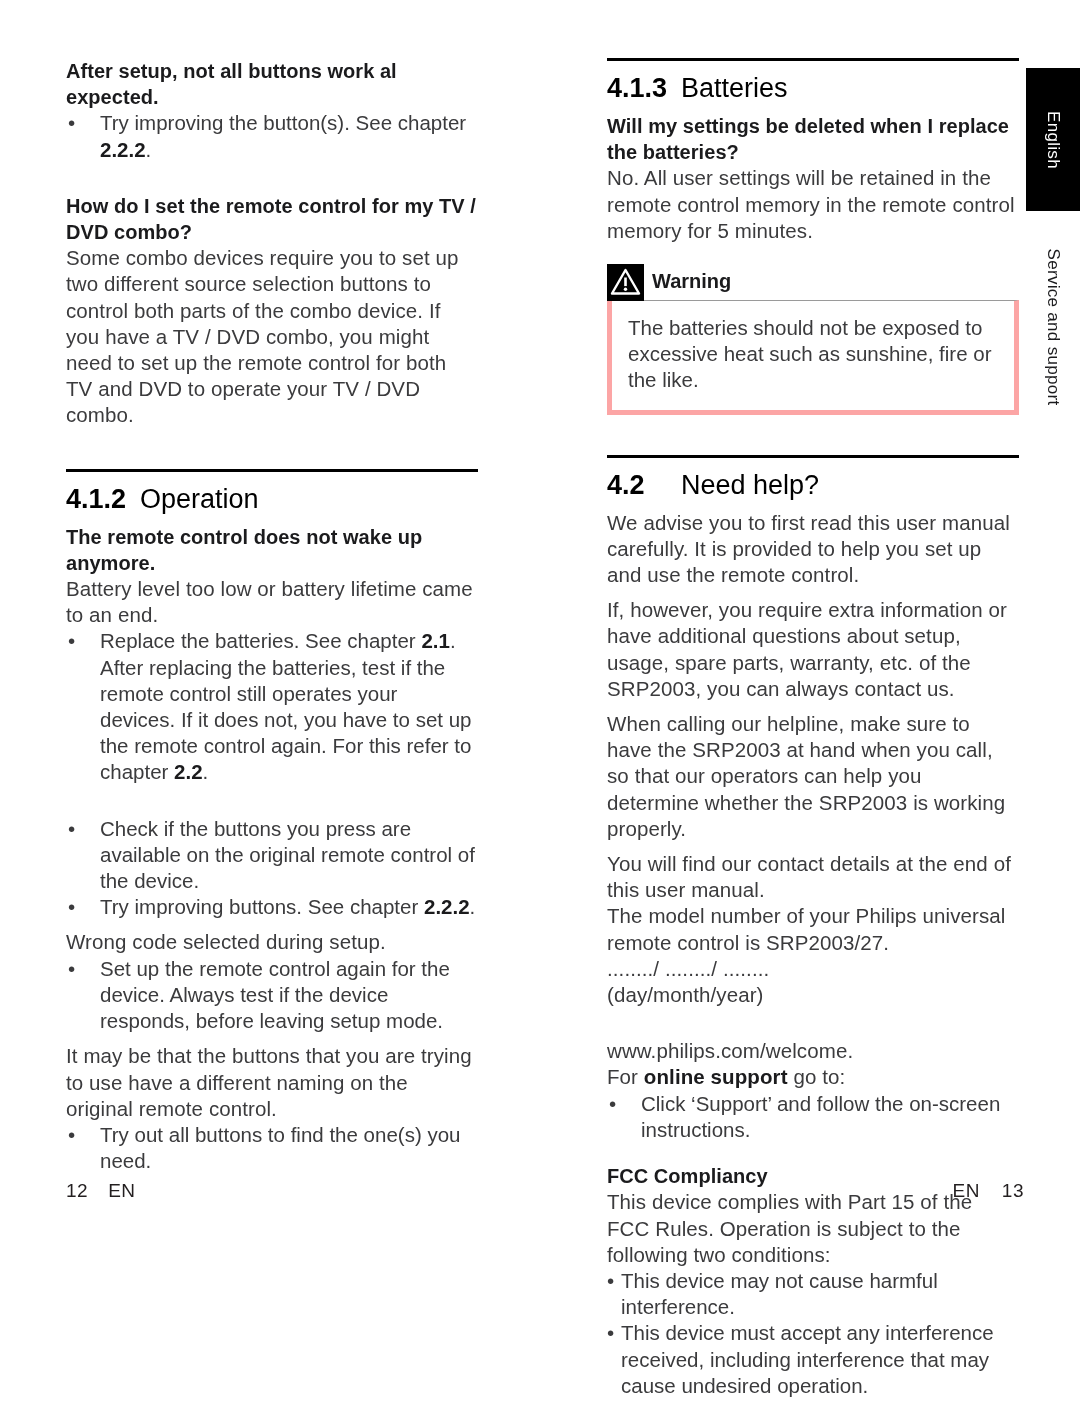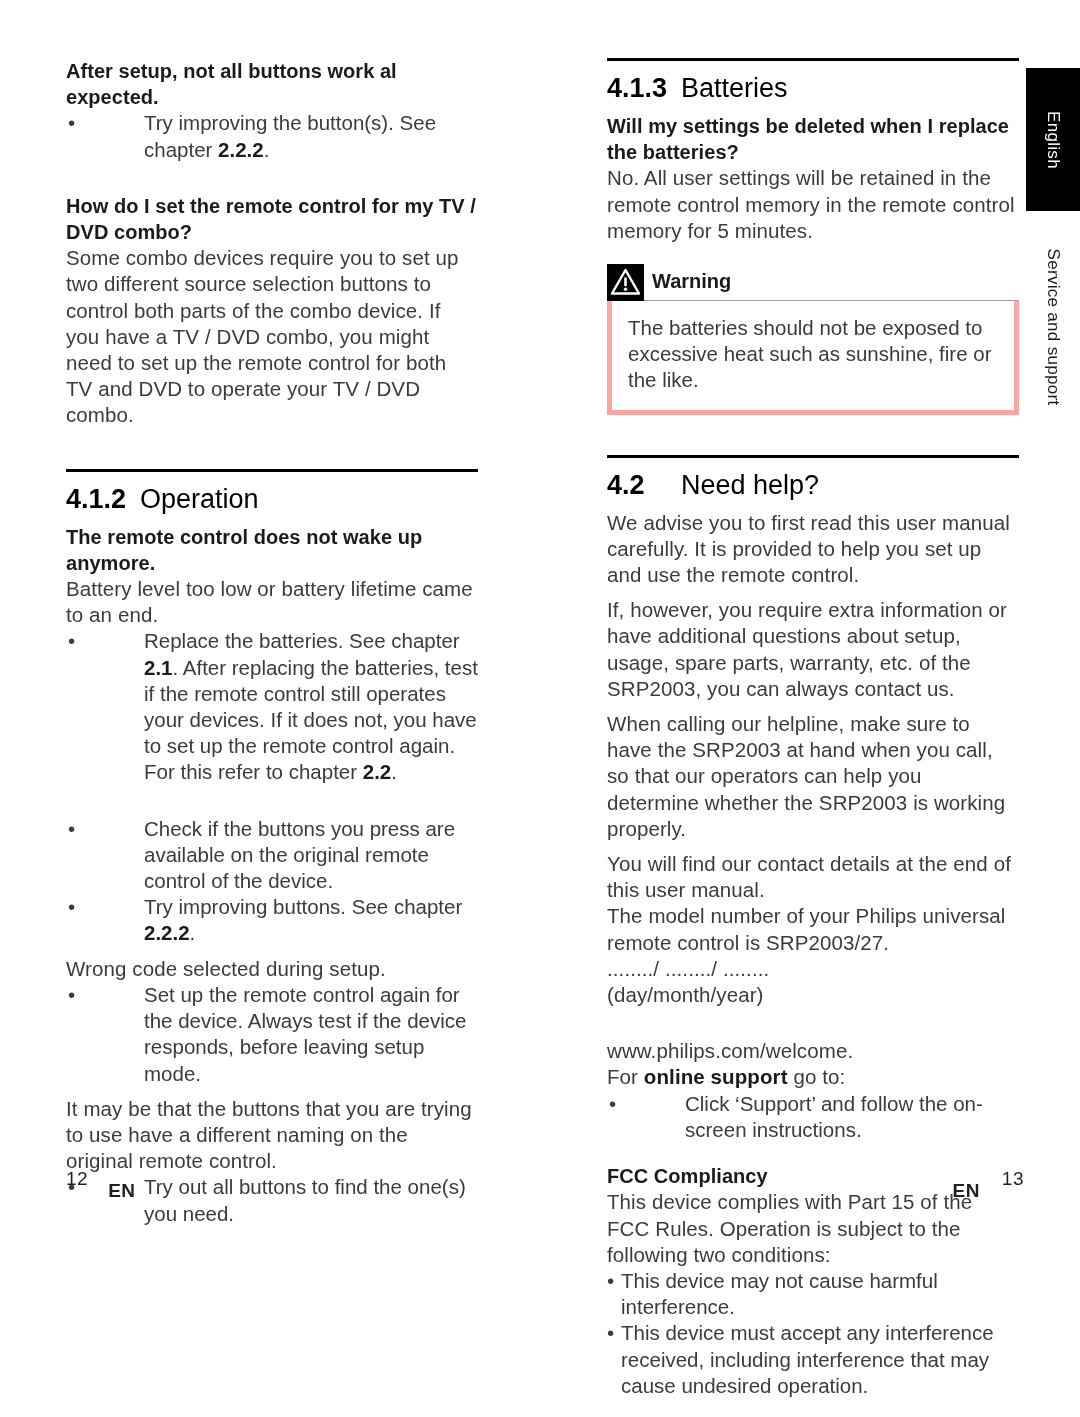--- a/index.html
+++ b/index.html
@@ -82,21 +82,21 @@
     line-height: 26.2px;
     color: #3b3b3d;
   }
   .bullet-row .dot {
     width: 34px;
     flex: 0 0 34px;
     text-align: left;
     padding-left: 2px;
     box-sizing: border-box;
   }
-  .bullet-row .btxt { flex: 1 1 auto; margin-left: 44px; }
+  .bullet-row .btxt { flex: 1 1 auto; }
 
   .bullet-tight {
     display: flex;
     font-size: 20.5px;
     line-height: 26.2px;
     color: #3b3b3d;
   }
   .bullet-tight .dot {
     width: 14px;
     flex: 0 0 14px;
@@ -182,21 +182,21 @@
   .footer {
     position: absolute;
     bottom: 28px;
     font-size: 19px;
     color: #231f20;
     letter-spacing: 0.5px;
   }
   .footer-left  { left: 66px; display: flex; gap: 20px; }
   .footer-right { right: 56px; display: flex; gap: 22px; }
   .footer .pg { font-weight: 400; }
-  .footer .lang { font-weight: 700; margin-top: 12px; }
+  .footer .lang { font-weight: 400; }
 </style>
 </head>
 <body>
 
 <div class="page">
 
   <div class="col col-left">
 
     <p class="q-head">After setup, not all buttons work al expected.</p>
     <div class="bullet-row">

